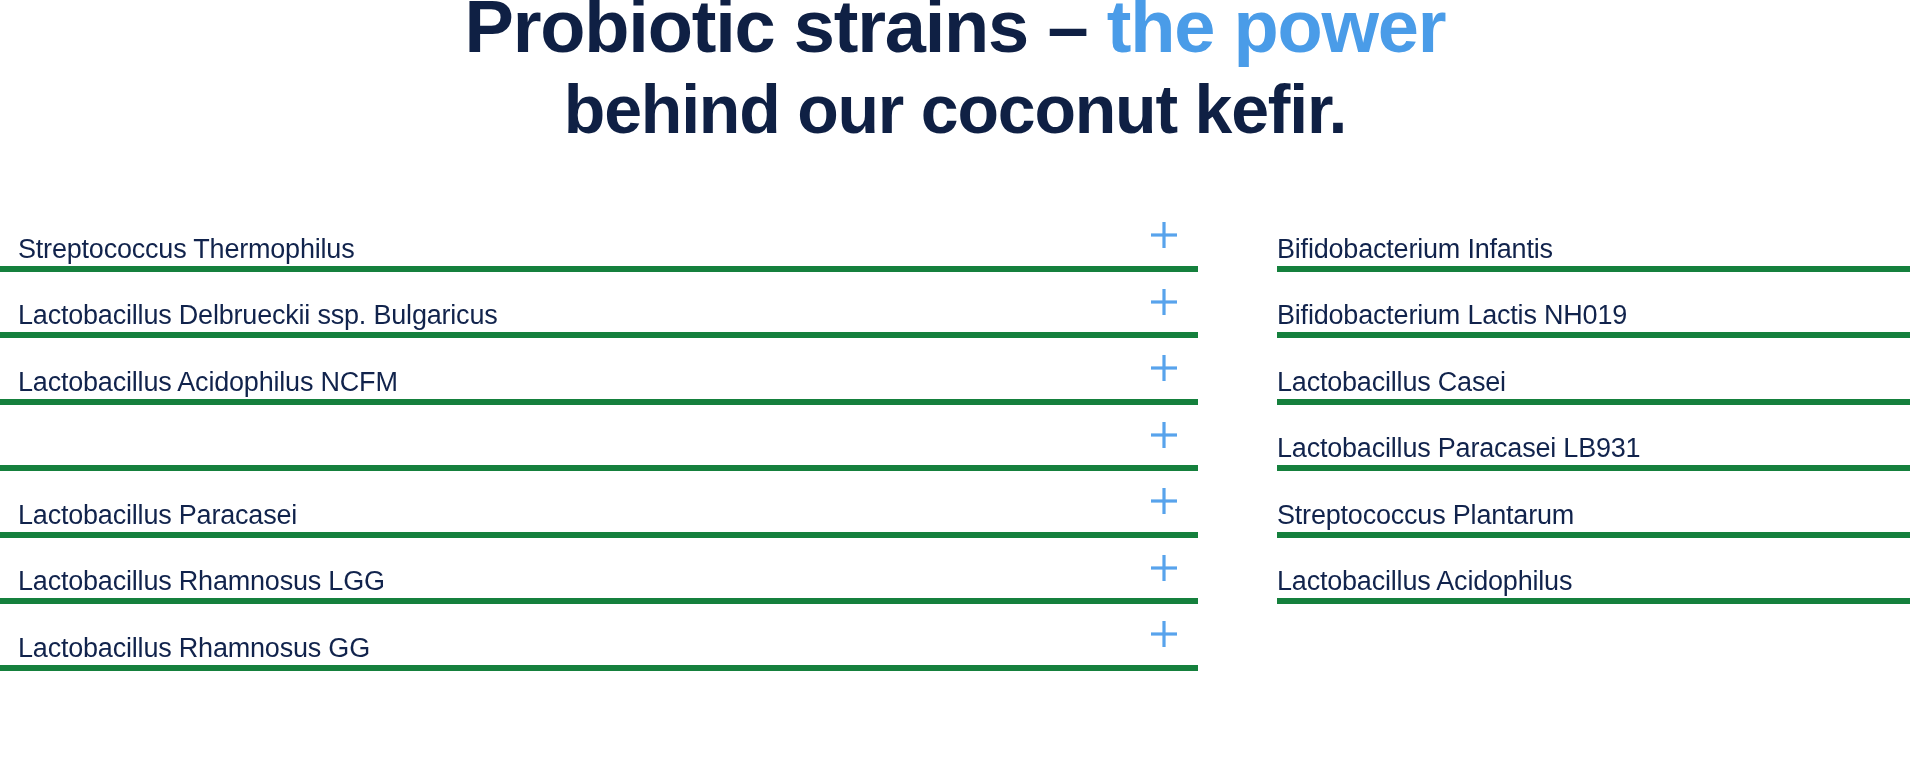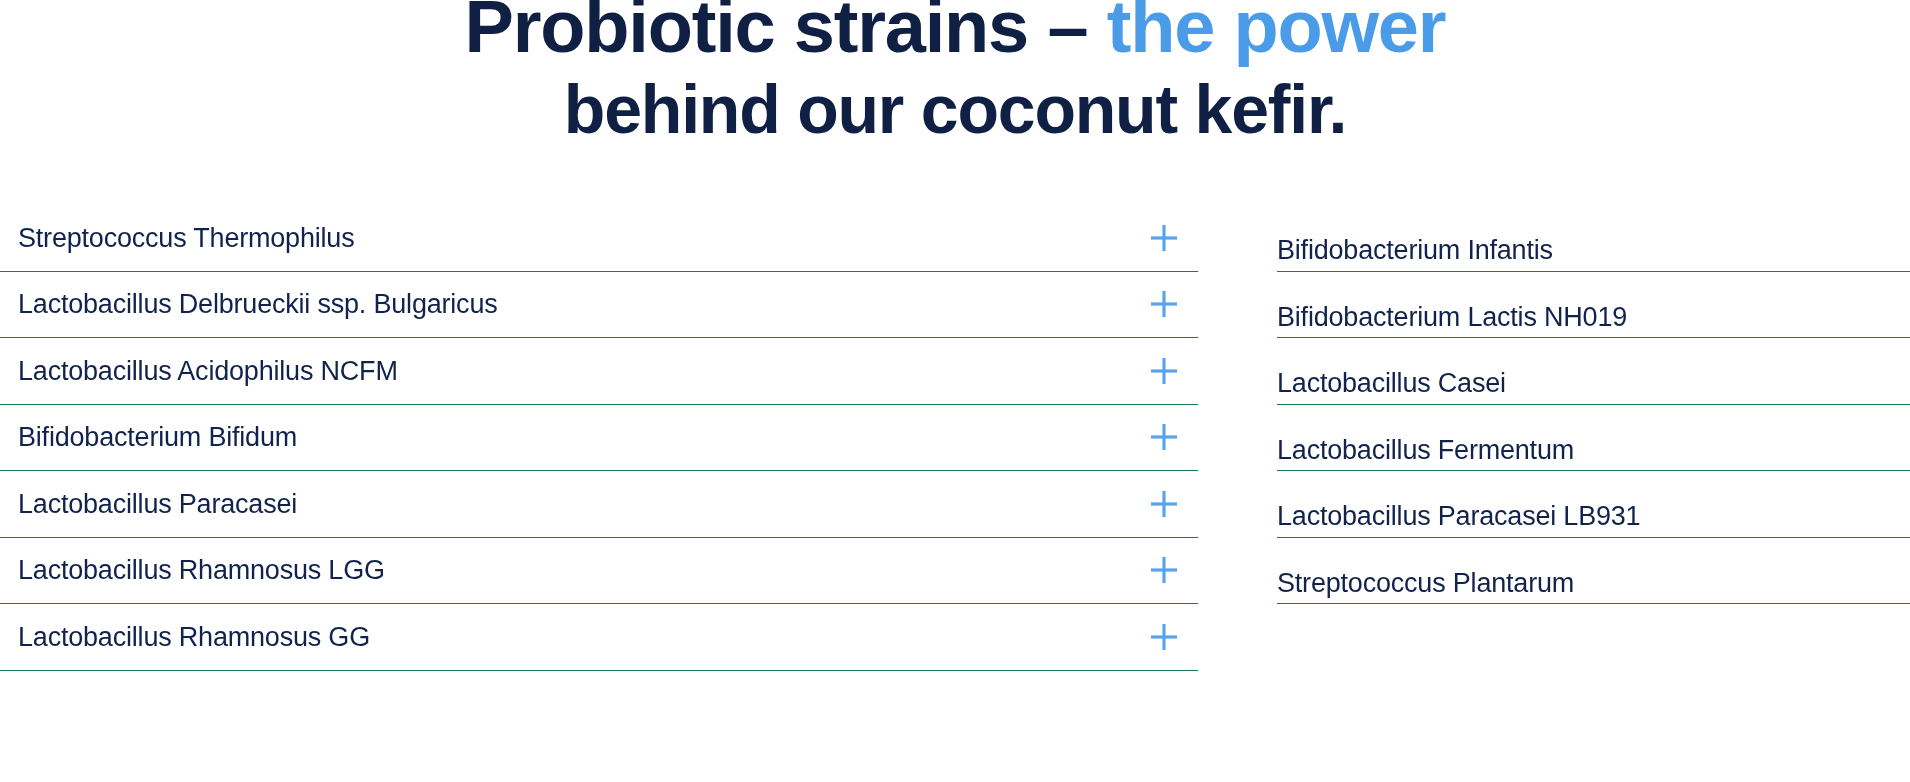--- a/index.html
+++ b/index.html
@@ -80,23 +80,23 @@
     flex: 0 0 79px;
   }
 
   .column-right {
     width: 633px;
   }
 
   .strain-row {
     position: relative;
     display: flex;
-    align-items: center;
+    align-items: flex-end;
     height: 66.5px;
-    border-bottom: 1px solid #15803d;
+    border-bottom: 6px solid #15803d;
     cursor: pointer;
   }
 
   .strain-label {
     font-size: 27px;
     line-height: 34px;
     font-weight: 400;
     letter-spacing: -0.2px;
     color: #11234C;
     padding-left: 18px;
@@ -169,21 +169,20 @@
         <span class="plus-icon">
           <svg viewBox="0 0 28 28" aria-hidden="true">
               <line x1="14" y1="1" x2="14" y2="27"></line>
               <line x1="1" y1="14" x2="27" y2="14"></line>
             </svg>
         </span>
       </div>
 
 
       <div class="strain-row">
-        <span class="strain-label">Bifidobacterium Bifidum</span>
         <span class="plus-icon">
           <svg viewBox="0 0 28 28" aria-hidden="true">
               <line x1="14" y1="1" x2="14" y2="27"></line>
               <line x1="1" y1="14" x2="27" y2="14"></line>
             </svg>
         </span>
       </div>
 
       <div class="strain-row">
         <span class="strain-label">Lactobacillus Paracasei</span>
@@ -226,31 +225,31 @@
       </div>
 
       <div class="strain-row">
         <span class="strain-label">Bifidobacterium Lactis NH019</span>
       </div>
 
       <div class="strain-row">
         <span class="strain-label">Lactobacillus Casei</span>
       </div>
 
-      <div class="strain-row">
-        <span class="strain-label">Lactobacillus Fermentum</span>
-      </div>
 
       <div class="strain-row">
         <span class="strain-label">Lactobacillus Paracasei LB931</span>
       </div>
 
       <div class="strain-row">
         <span class="strain-label">Streptococcus Plantarum</span>
       </div>
 
 
+      <div class="strain-row">
+        <span class="strain-label">Lactobacillus Acidophilus</span>
+      </div>
 
     </div>
 
   </div>
 
 </div>
 
 </body></html>

